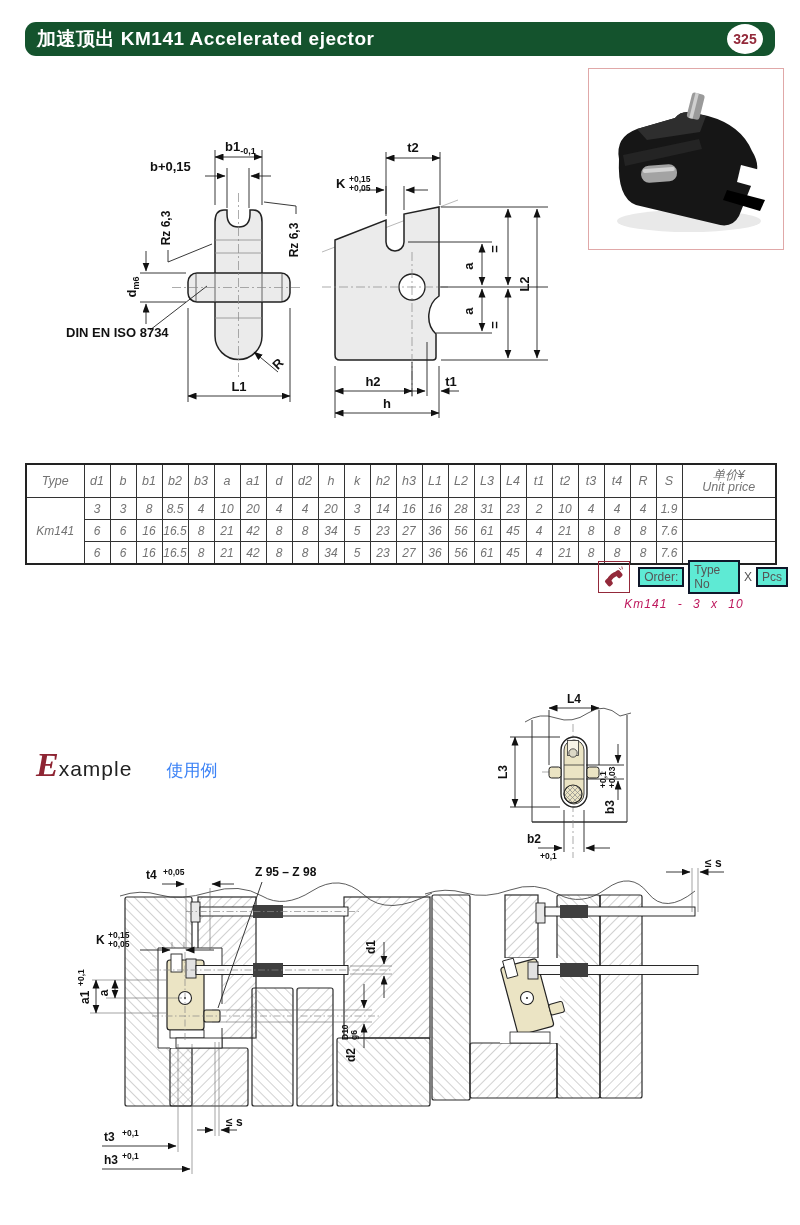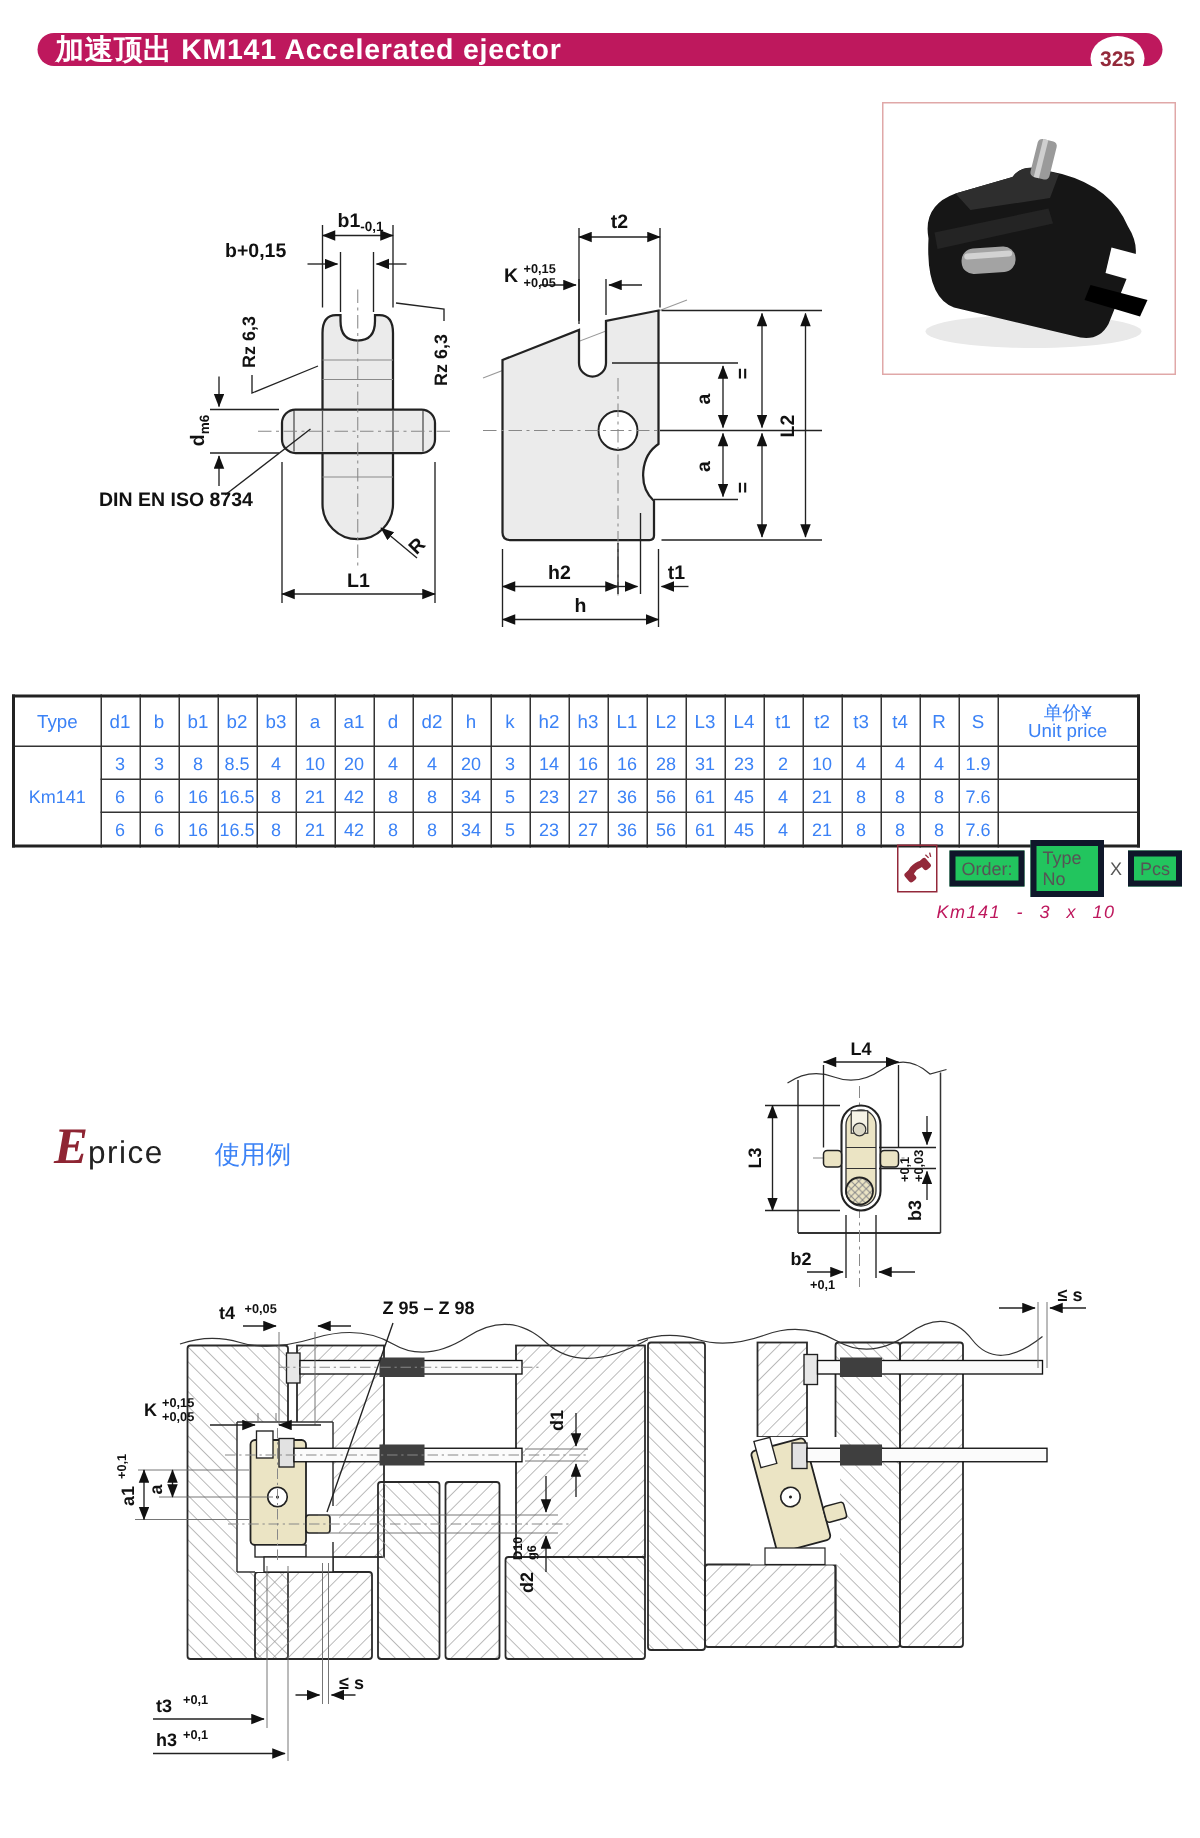--- a/index.html
+++ b/index.html
@@ -1,37 +1,37 @@
 <!DOCTYPE html>
 <html><head>
 <meta charset="utf-8">
 <style>
   html,body{margin:0;padding:0;}
   body{width:800px;height:1225px;position:relative;background:#fff;
        font-family:"Liberation Sans",sans-serif;color:#111;overflow:hidden;}
   .abs{position:absolute;}
   
-  .hdr{left:25px;top:22px;width:750px;height:22px;background:#be185d;display:flex;align-items:center;border-radius:11px;}
+  .hdr{left:25px;top:22px;width:750px;height:34px;background:#14532d;display:flex;align-items:center;border-radius:11px;}
   .hdr .t{color:#fff;font-size:19px;font-weight:bold;padding-left:12px;letter-spacing:.5px;}
   .pgnum{left:727px;top:24px;width:36px;height:30px;background:#fff;border-radius:50%;
          display:flex;align-items:center;justify-content:center;font-size:14px;font-weight:bold;color:#93293a;text-align:right;}
   
   .photo{left:588px;top:68px;width:194px;height:180px;border:1px solid #e0a8a8;background:#fff;}
   
-  table.spec{left:8px;top:463px;width:750px;border-collapse:collapse;table-layout:fixed;
-             font-size:12px;color:#3b82f6;text-align:center;}
+  table.spec{left:25px;top:463px;width:750px;border-collapse:collapse;table-layout:fixed;
+             font-size:12px;color:#737373;text-align:center;font-style:italic;}
   table.spec td,table.spec th{border:1px solid #333;font-weight:normal;padding:0;}
   table.spec{border:2px solid #222;}
   table.spec th{height:32px;font-size:12.5px;}
   table.spec td{height:21px;}
   .pricehead{font-size:11px;line-height:12px;}
   
   .order{left:598px;top:560px;width:190px;font-size:12px;color:#555;}
   .order .row{display:flex;align-items:center;gap:4px;justify-content:flex-end;}
-  .obox{border:4px solid #0f172a;padding:1px 4px;color:#555;background:#22c55e;}
+  .obox{border:2px solid #0f172a;padding:1px 4px;color:#555;background:#5eead4;}
   .phonebox{width:34px;height:30px;border:1.5px solid #93293a;display:flex;align-items:center;justify-content:center;margin-right:4px;}
   .oline2{text-align:center;margin-top:3px;color:#be185d;letter-spacing:1px;word-spacing:6px;padding-right:18px;font-style:italic;}
   
   .extitle{left:36px;top:746px;display:flex;align-items:baseline;}
   .extitle .big-e{font-family:"Liberation Serif",serif;font-style:italic;font-size:34px;color:#8e2533;font-weight:bold;}
   .extitle .rest{font-size:21px;color:#222;letter-spacing:1px;}
   .extitle .cn{font-size:17px;color:#3b82f6;margin-left:34px;}
   svg{position:absolute;}
   .dim{font:bold 12px "Liberation Sans",sans-serif;fill:#111;}
   .dimS{font:bold 8.5px "Liberation Sans",sans-serif;fill:#111;}
@@ -314,21 +314,21 @@
     <span class="obox">Order:</span>
     <span class="obox">Type No</span>
     <span>X</span>
     <span class="obox">Pcs</span>
   </div>
   <div class="oline2">Km141 - 3 x 10</div>
 </div>
 
 <div class="abs extitle">
   <span class="big-e">E</span>
-  <span class="rest">price</span>
+  <span class="rest">xample</span>
   <span class="cn">使用例</span>
 </div>
 
 <svg style="left:480px;top:680px" width="180" height="185" viewBox="480 680 180 185">
   <defs>
     <marker id="tE" markerWidth="10" markerHeight="8" refX="8.5" refY="3.5" orient="auto" markerUnits="userSpaceOnUse">
         <path d="M0,0 L9,3.5 L0,7 Z" fill="#111"></path>
       </marker>
     <marker id="tS" markerWidth="10" markerHeight="8" refX="0.5" refY="3.5" orient="auto" markerUnits="userSpaceOnUse">
         <path d="M9,0 L0,3.5 L9,7 Z" fill="#111"></path>

